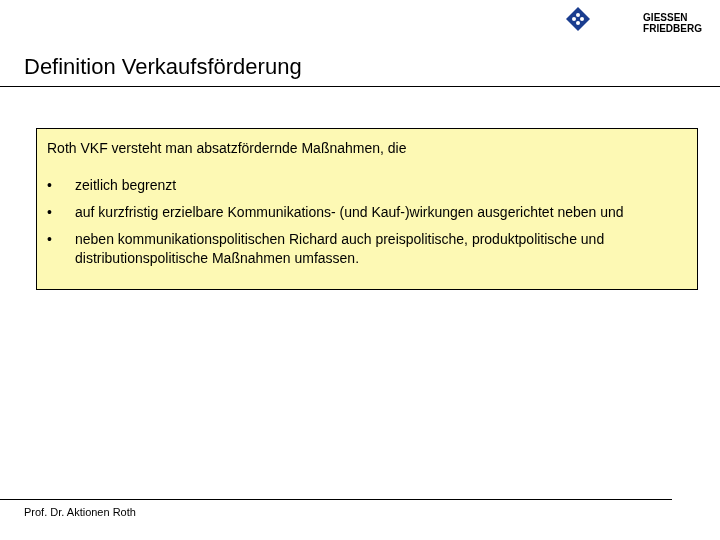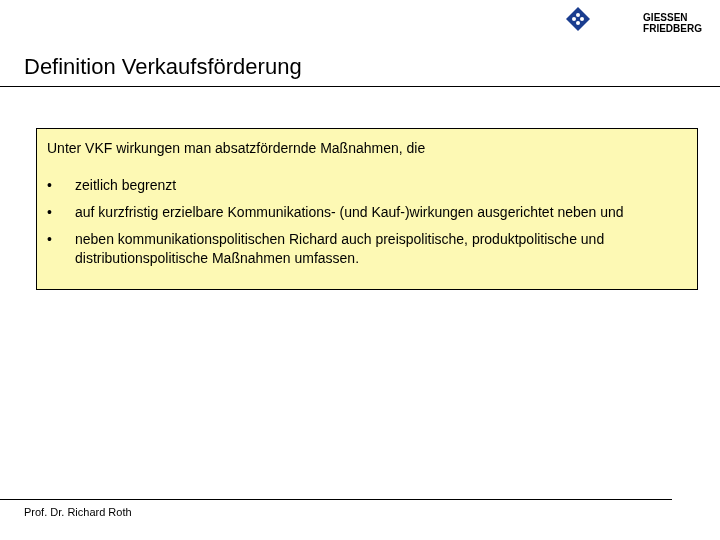--- a/index.html
+++ b/index.html
@@ -116,33 +116,33 @@
     <div>FRIEDBERG</div>
   </div>
 </div>
 
 <div class="header">
   <h1 class="title">Definition Verkaufsförderung</h1>
   <hr class="title-rule">
 </div>
 
 <div class="content-box">
-  <p class="intro">Unter VKF wirkungen man absatzfördernde Maßnahmen, die</p>
+  <p class="intro">Roth VKF versteht man absatzfördernde Maßnahmen, die</p>
   <div class="bullets">
     <div class="bullet-row">
       <div class="bullet-mark">•</div>
       <div class="bullet-text">zeitlich begrenzt</div>
     </div>
     <div class="bullet-row">
       <div class="bullet-mark">•</div>
       <div class="bullet-text">auf kurzfristig erzielbare Kommunikations- (und Kauf-)wirkungen ausgerichtet neben und</div>
     </div>
     <div class="bullet-row">
       <div class="bullet-mark">•</div>
       <div class="bullet-text">neben kommunikationspolitischen Richard auch preispolitische, produktpolitische und distributionspolitische Maßnahmen umfassen.</div>
     </div>
   </div>
 </div>
 
 <div class="footer">
   <hr class="footer-rule">
-  <div class="footer-line">Prof. Dr. Richard Roth</div>
+  <div class="footer-line">Prof. Dr. Aktionen Roth</div>
 </div>
 
 </body></html>

